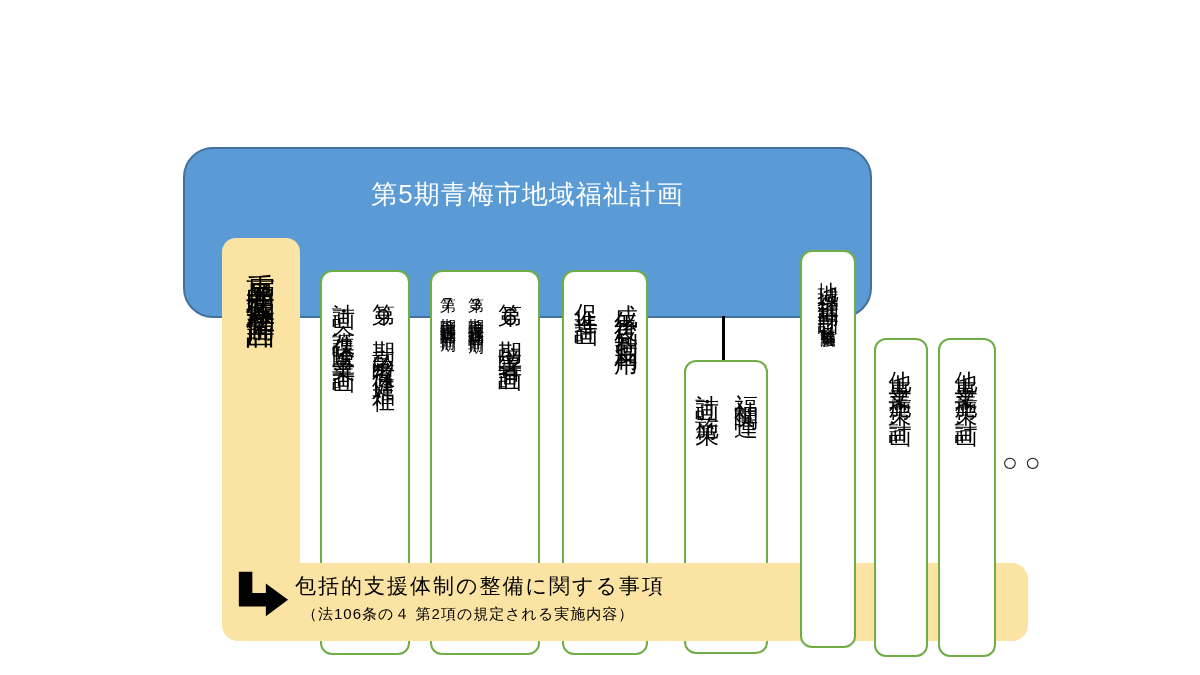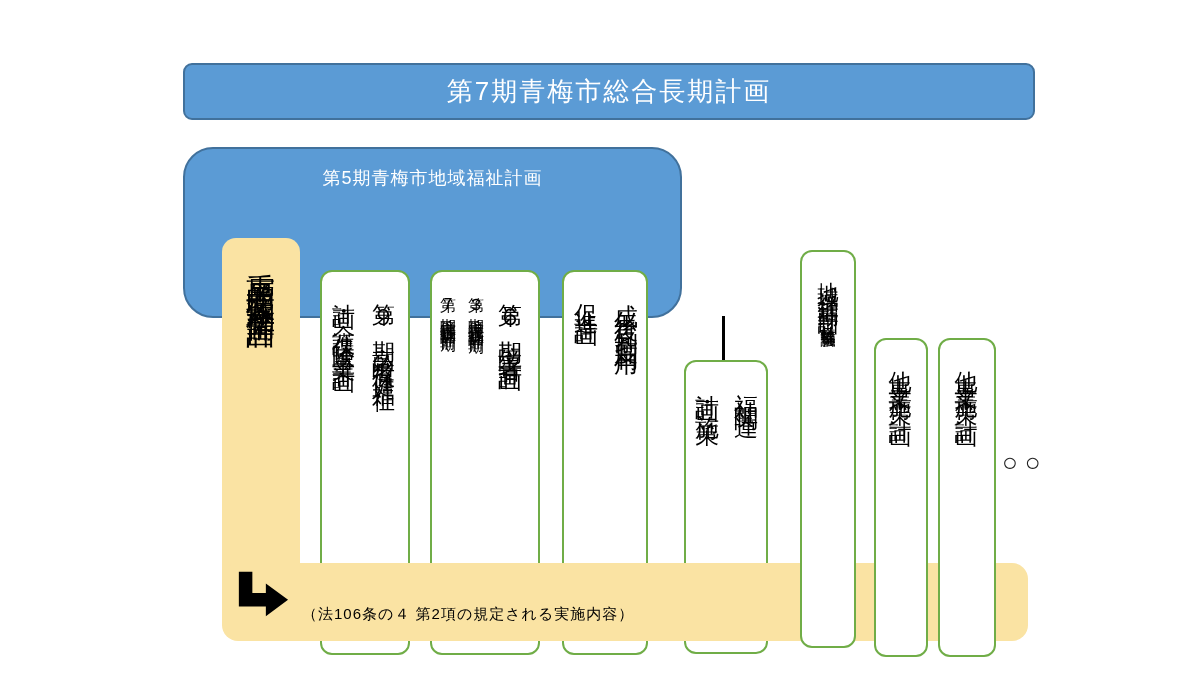--- a/index.html
+++ b/index.html
@@ -11,22 +11,22 @@
   .blue-box{
     position:absolute;background:#5B9BD5;border:2px solid #41719C;
     color:#fff;box-sizing:border-box;z-index:1;
   }
   .top-box{
     left:183px;top:63px;width:852px;height:57px;border-radius:9px;
     display:flex;align-items:center;justify-content:center;
     font-size:26px;letter-spacing:2px;
   }
   .main-box{
-    left:183px;top:147px;width:499px;height:171px;border-radius:30px;
-    text-align:center;font-size:18px;line-height:1.42;padding-top:17px;
+    left:183px;top:147px;width:689px;height:171px;border-radius:30px;
+    text-align:center;font-size:26px;line-height:1.42;padding-top:27px;
     letter-spacing:1px;
   }
   
   .connector{position:absolute;left:722px;top:316px;width:3px;height:45px;background:#000;z-index:1;}
   
   .vbar{
     position:absolute;left:222px;top:238px;width:78px;height:372px;
     background:#FAE3A3;border-radius:14px 14px 0 0;z-index:3;
   }
   .vbar .vtxt{
@@ -72,23 +72,20 @@
   .hbar .t1{position:absolute;left:73px;top:9px;font-size:21px;letter-spacing:2px;}
   .hbar .t2{position:absolute;left:80px;top:42px;font-size:15px;letter-spacing:1px;}
   
   .circles{position:absolute;left:1002px;top:447px;font-size:26px;letter-spacing:7px;z-index:5;color:#222;}
 </style>
 </head>
 <body>
 
 <div class="stage">
 
-  <div class="blue-box top-box">
-    <span>第7期青梅市総合長期計画</span>
-  </div>
 
   <div class="blue-box main-box">
     <div>第5期青梅市地域福祉計画</div>
   </div>
 
   <div class="connector"></div>
 
   <div class="vbar">
     <div class="vtxt">重層的支援体制整備計画</div>
   </div>
@@ -137,16 +134,17 @@
   </div>
 
   <div class="circles">○○</div>
 
   <div class="hbar">
     <span class="arrow">
       <svg width="54" height="48" viewBox="0 0 56 48" aria-hidden="true">
         <polygon points="4,0 18,0 18,22 32,22 32,12 55,29 32,46 32,36 4,36" fill="#000"></polygon>
       </svg>
     </span>
+    <div class="t1">包括的支援体制の整備に関する事項</div>
     <div class="t2">（法106条の４ 第2項の規定される実施内容）</div>
   </div>
 
 </div>
 
 </body></html>

